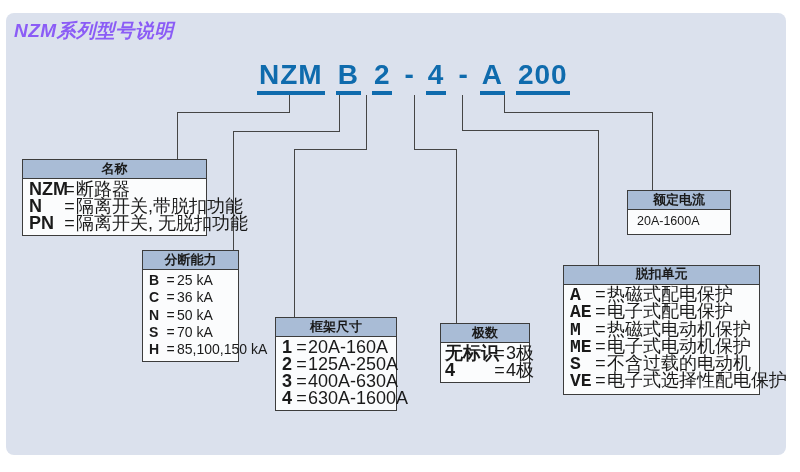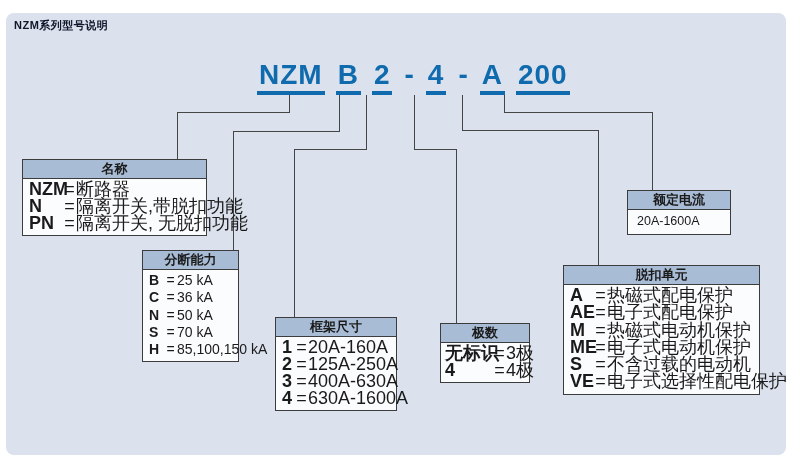--- a/index.html
+++ b/index.html
@@ -1,21 +1,21 @@
 <!DOCTYPE html>
 <html><head>
 <meta charset="utf-8">
 <style>
   html,body{margin:0;padding:0;background:#ffffff;}
   body{width:800px;height:472px;position:relative;overflow:hidden;
        font-family:"Liberation Sans","DejaVu Sans",sans-serif;color:#1a1a1a;}
   .panel{position:absolute;left:6px;top:13px;width:780px;height:442px;
          background:#dbe1ed;border-radius:8px;}
-  .page-title{position:absolute;left:14px;top:18px;font-size:11px;font-weight:bold;
-              color:#0f172a;letter-spacing:0.5px;}
+  .page-title{position:absolute;left:14px;top:18px;font-size:19px;font-weight:bold;
+              color:#8b5cf6;letter-spacing:0.5px;font-style:italic;}
   
   .model{position:absolute;left:257px;top:61px;display:flex;align-items:flex-start;
          column-gap:11px;font-size:28px;font-weight:bold;color:#0f6bad;}
   .seg{display:inline-block;line-height:28px;padding:0 2px 2px 2px;
        border-bottom:4px solid #0f6bad;letter-spacing:1px;}
   .seg.dash{border-bottom:4px solid transparent;padding:0 1px 2px 1px;letter-spacing:0;}
   
   .ln{position:absolute;background:#454545;}
   
   .box{position:absolute;background:#fbfcfd;border:1px solid #3c3c3c;
@@ -108,21 +108,21 @@
 </div>
 
 <div class="box box-poles" style="left:440px;top:323px;width:90px;">
   <div class="box-header">极数</div>
   <div class="box-body" style="padding-left:4px;">
     <div class="row"><span class="key">无标识</span><span class="eq">=</span><span class="val">3极</span></div>
     <div class="row"><span class="key">4</span><span class="eq">=</span><span class="val">4极</span></div>
   </div>
 </div>
 
-<div class="box box-trip" style="left:563px;top:265px;width:197px;">
+<div class="box box-trip" style="left:563px;top:265px;width:197px;font-family:Liberation Mono, monospace;">
   <div class="box-header">脱扣单元</div>
   <div class="box-body">
     <div class="row"><span class="key">A</span><span class="eq">=</span><span class="val">热磁式配电保护</span></div>
     <div class="row"><span class="key">AE</span><span class="eq">=</span><span class="val">电子式配电保护</span></div>
     <div class="row"><span class="key">M</span><span class="eq">=</span><span class="val">热磁式电动机保护</span></div>
     <div class="row"><span class="key">ME</span><span class="eq">=</span><span class="val">电子式电动机保护</span></div>
     <div class="row"><span class="key">S</span><span class="eq">=</span><span class="val">不含过载的电动机</span></div>
     <div class="row"><span class="key">VE</span><span class="eq">=</span><span class="val">电子式选择性配电保护</span></div>
   </div>
 </div>

